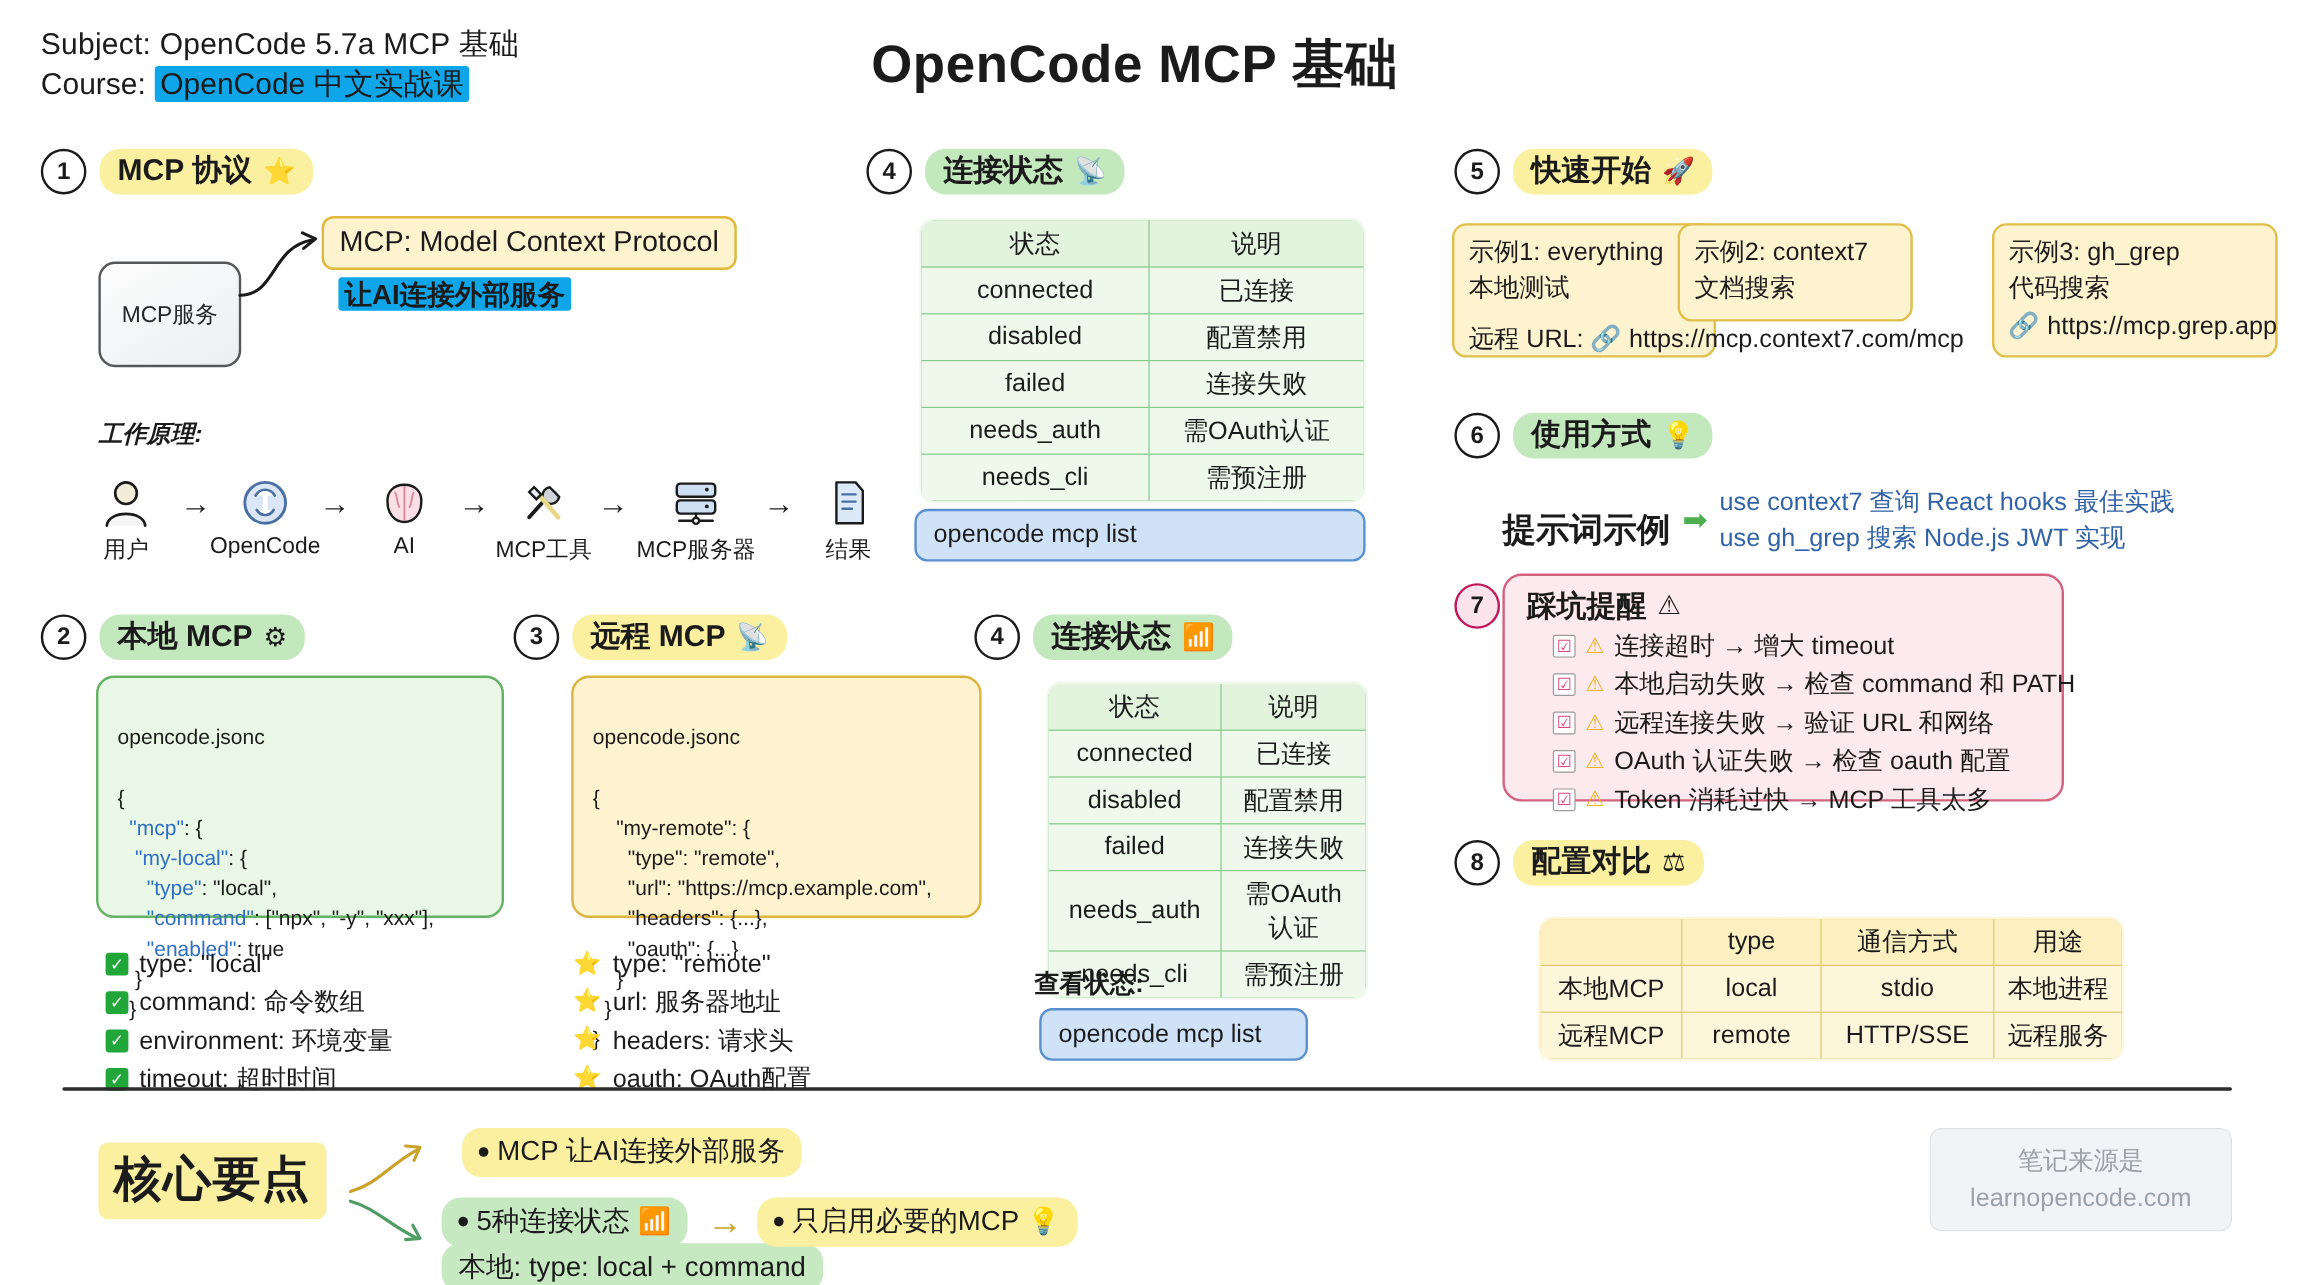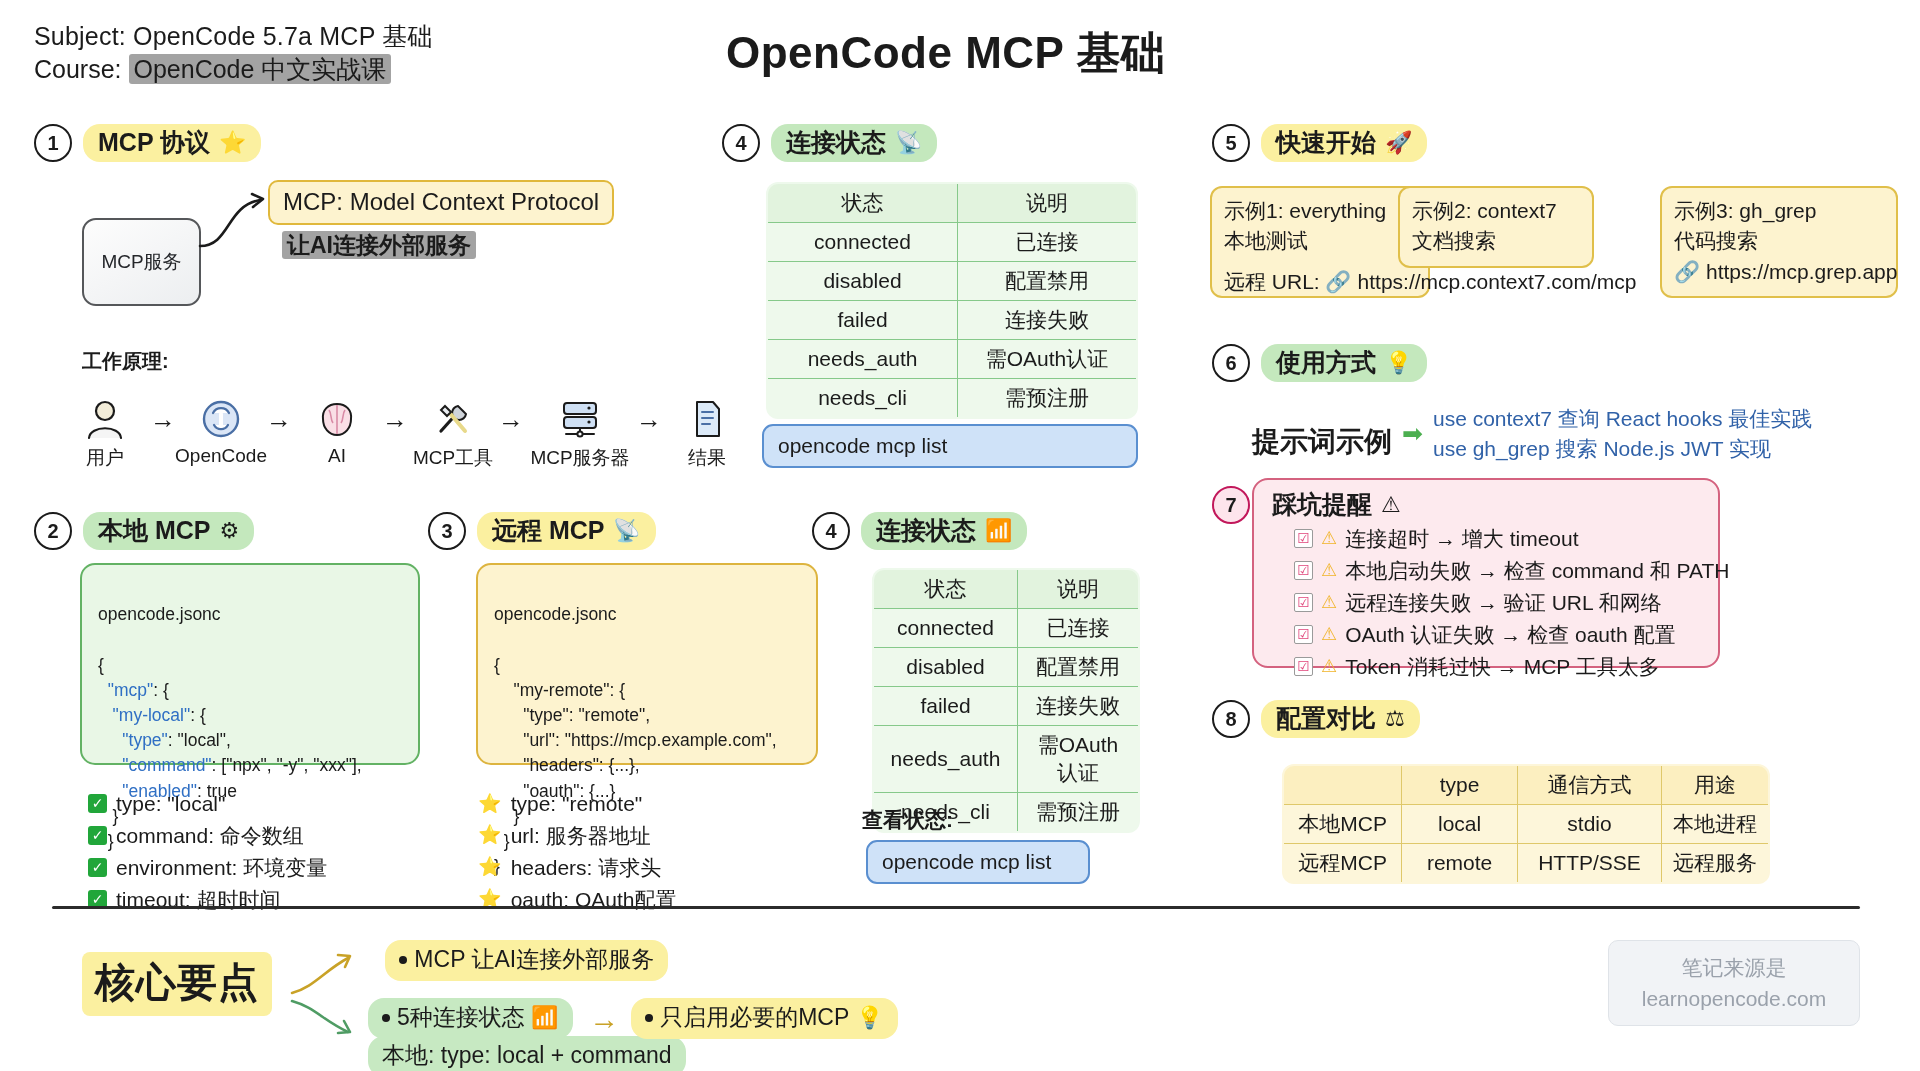--- a/index.html
+++ b/index.html
@@ -10,21 +10,21 @@
     color:#1b1b1b;
     overflow:hidden;
     position:relative;
   }
   .page{position:relative;width:1920px;height:1071px;}
   .abs{position:absolute;}
 
   
   .subject{font-size:25px;letter-spacing:.2px;white-space:nowrap;}
   .course-row{font-size:25px;white-space:nowrap;}
-  .hl-yellow{background:#a3a3a3;border-radius:3px;padding:1px 5px;box-decoration-break:clone;margin-top:33px;}
+  .hl-yellow{background:#0ea5e9;border-radius:3px;padding:1px 5px;box-decoration-break:clone;margin-top:33px;}
   .maintitle{font-size:44px;font-weight:700;letter-spacing:.5px;white-space:nowrap;}
 
   
   .sec{display:flex;align-items:center;gap:11px;white-space:nowrap;}
   .num{
     width:34px;height:34px;border:2.4px solid #1b1b1b;border-radius:50%;
     display:flex;align-items:center;justify-content:center;
     font-size:20px;font-weight:700;flex:0 0 auto;line-height:1;
   }
   .num.pink{border-color:#c2185b;background:#fde4ec;color:#1b1b1b;}
@@ -42,21 +42,21 @@
     font-size:19px;color:#24262a;
   }
   .proto-card{
     background:#fdf3cf;border:2.2px solid #e0b83c;border-radius:10px;
     padding:6px 13px 7px;font-size:24px;white-space:nowrap;
   }
   .sub-hl{font-size:23px;font-weight:700;white-space:nowrap;}
   .bullets{font-size:23px;font-weight:700;line-height:1.42;}
   .bullets div{display:flex;align-items:center;gap:8px;}
   .dot{width:7px;height:7px;border-radius:50%;background:#1b1b1b;flex:0 0 auto;}
-  .worklabel{font-size:20px;font-weight:700;}
+  .worklabel{font-size:20px;font-weight:700;font-style:italic;}
 
   
   .flow{display:flex;align-items:flex-start;gap:0;}
   .flow-item{display:flex;flex-direction:column;align-items:center;width:86px;}
   .flow-ico{height:46px;display:flex;align-items:center;justify-content:center;}
   .flow-lab{font-size:19px;margin-top:3px;white-space:nowrap;}
   .arrow{font-size:26px;line-height:46px;color:#1b1b1b;padding:0 2px;}
 
   
   .code{

